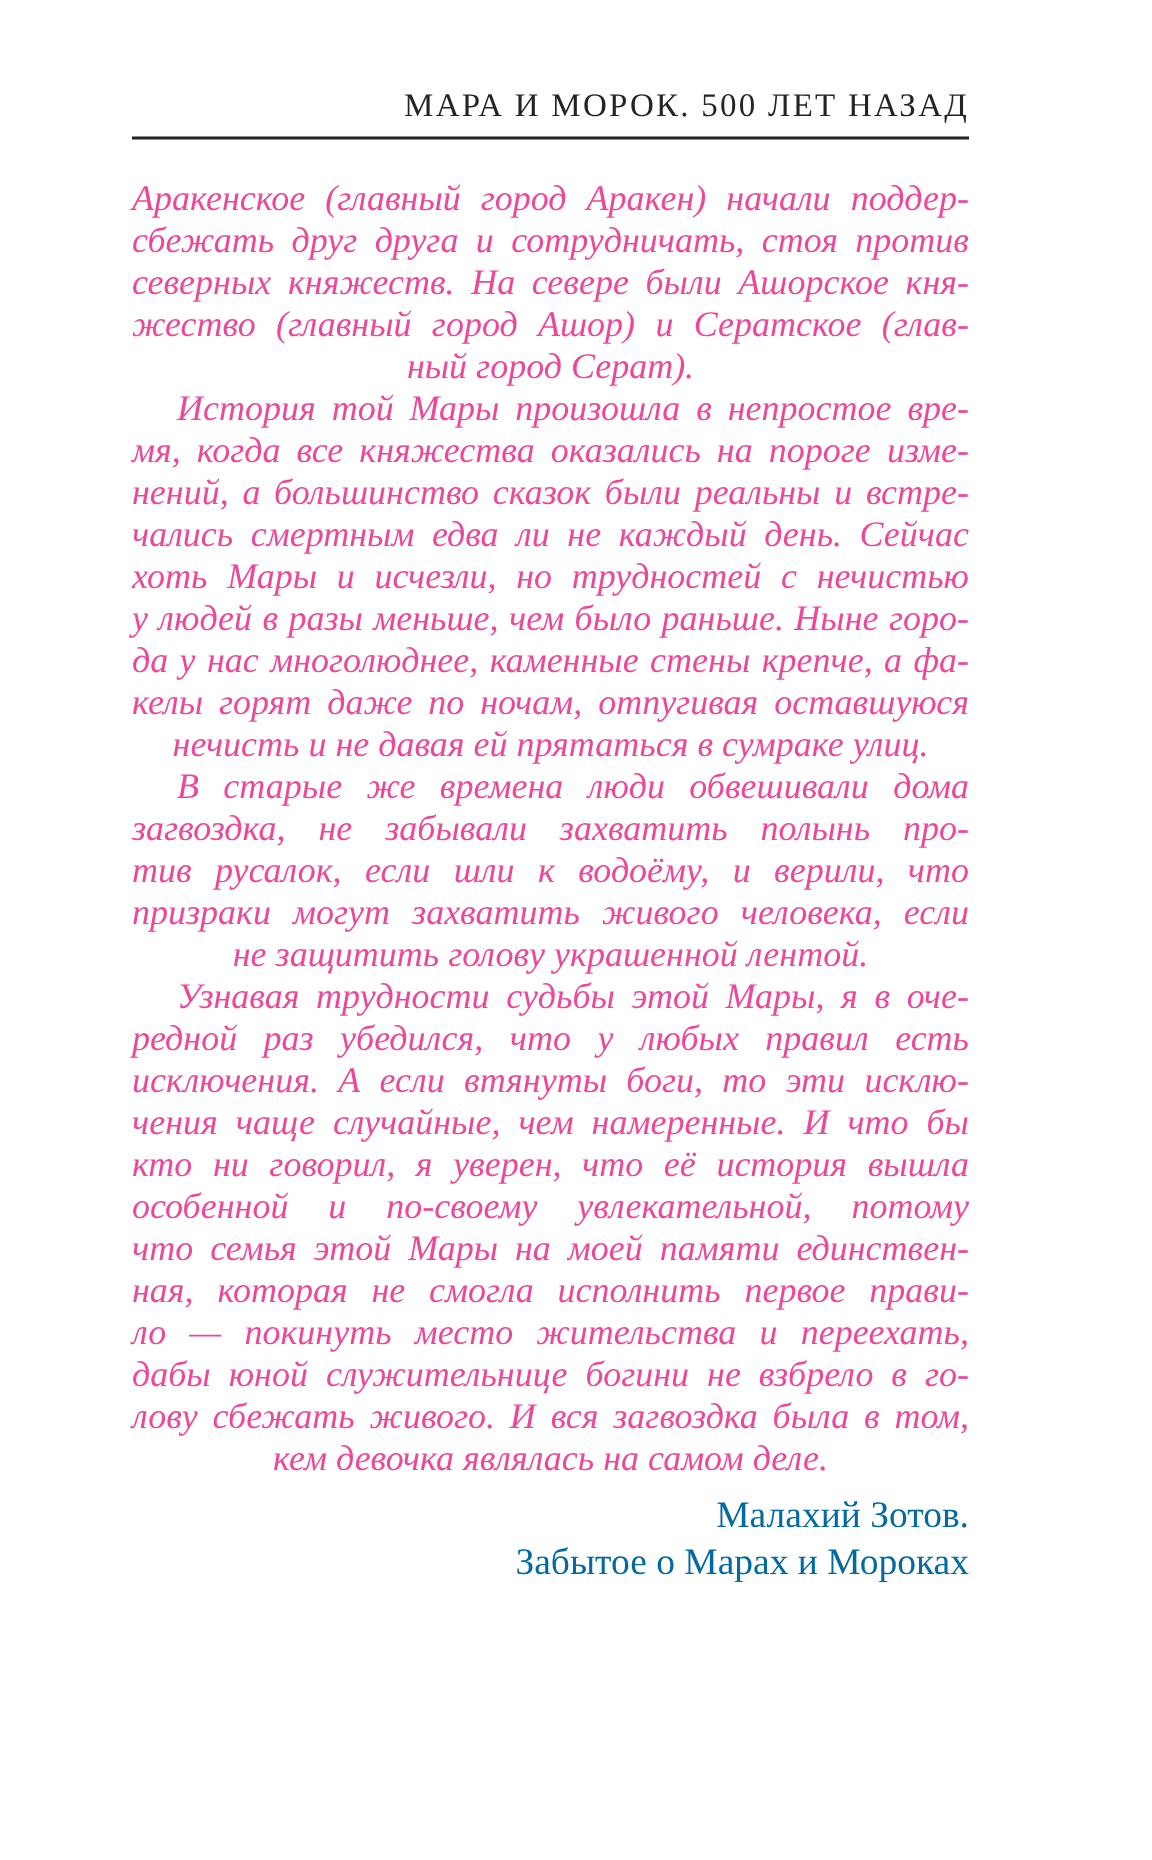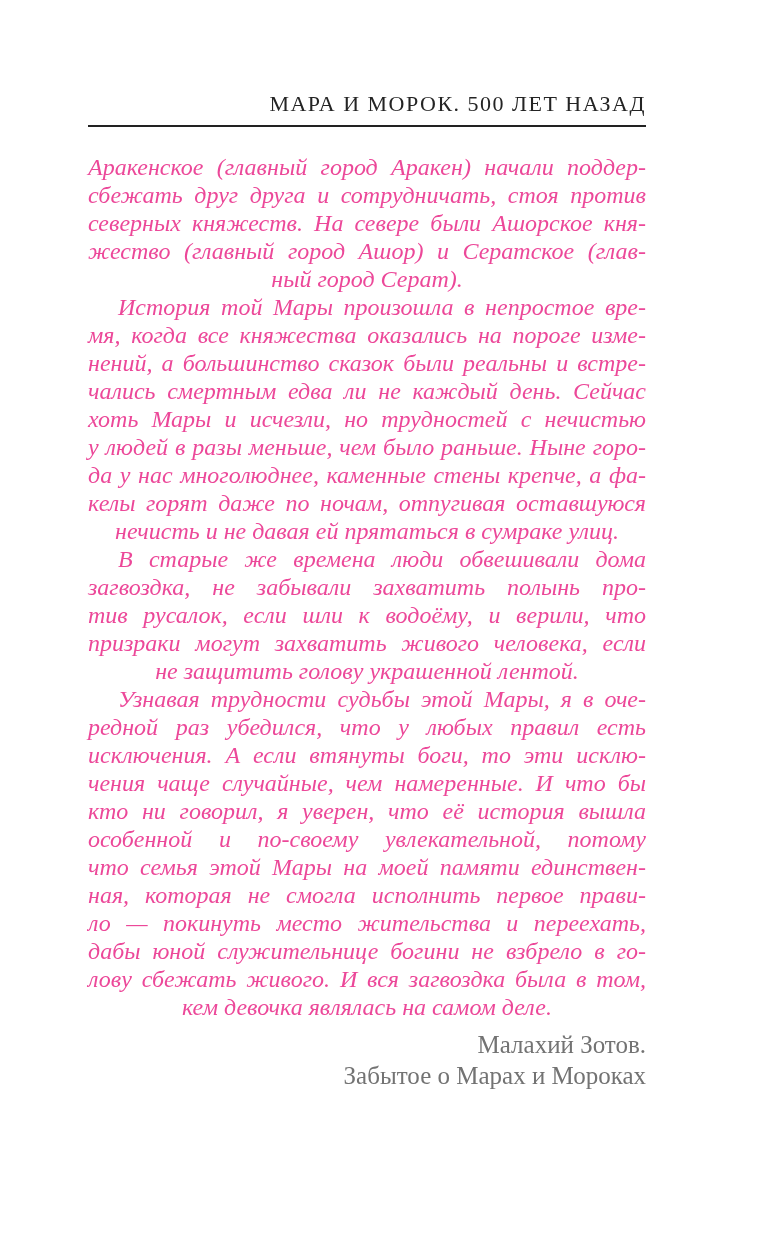--- a/index.html
+++ b/index.html
@@ -9,21 +9,21 @@
   }
   .page {
     position: relative;
     width: 768px;
     height: 1240px;
     background: #ffffff;
     color: #1b1b1b;
     font-family: "Liberation Serif", serif;
     overflow: hidden;
     box-sizing: border-box;
-    padding: 92px 122px 0 88px; 
+    padding: 58px 122px 0 88px; 
   }
   .running-head {
     text-align: right;
     font-size: 22px;
     line-height: 24px;
     letter-spacing: 1.5px;
     color: #242424;
     white-space: nowrap;
   }
   .head-rule {
@@ -49,21 +49,21 @@
   }
   .body-text .line.indent {
     text-indent: 30px;
   }
   .signature {
     margin-top: 8px;
     text-align: right;
     font-size: 25px;
     line-height: 31px;
     font-style: normal;
-    color: #737373;
+    color: #0369a1;
   }
 </style>
 </head>
 <body>
 
 <div class="page">
 
   <div class="running-head">МАРА И МОРОК. 500 ЛЕТ НАЗАД</div>
 
   <hr class="head-rule">

